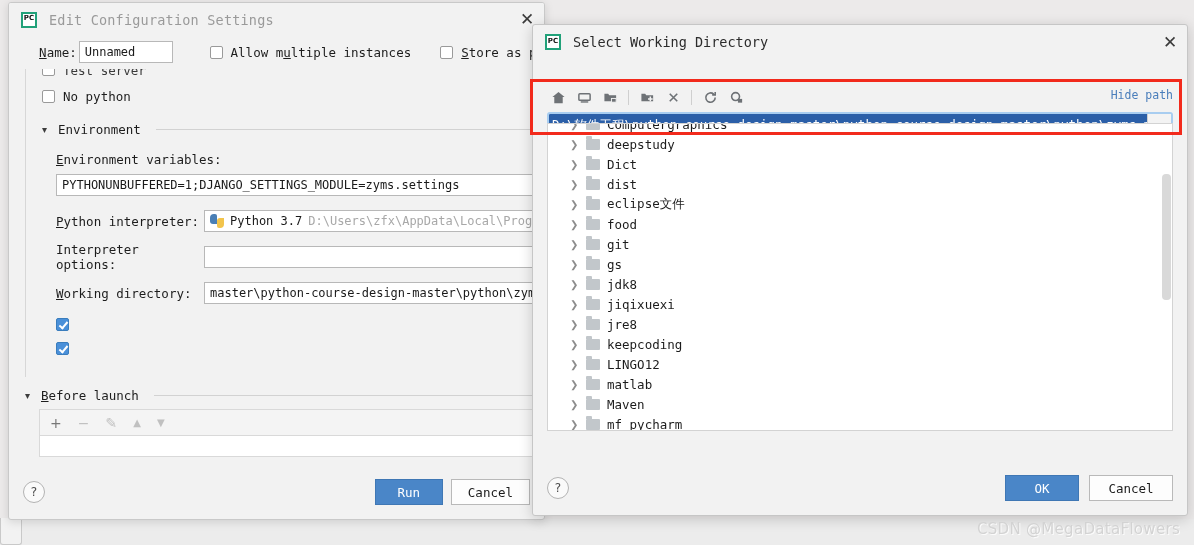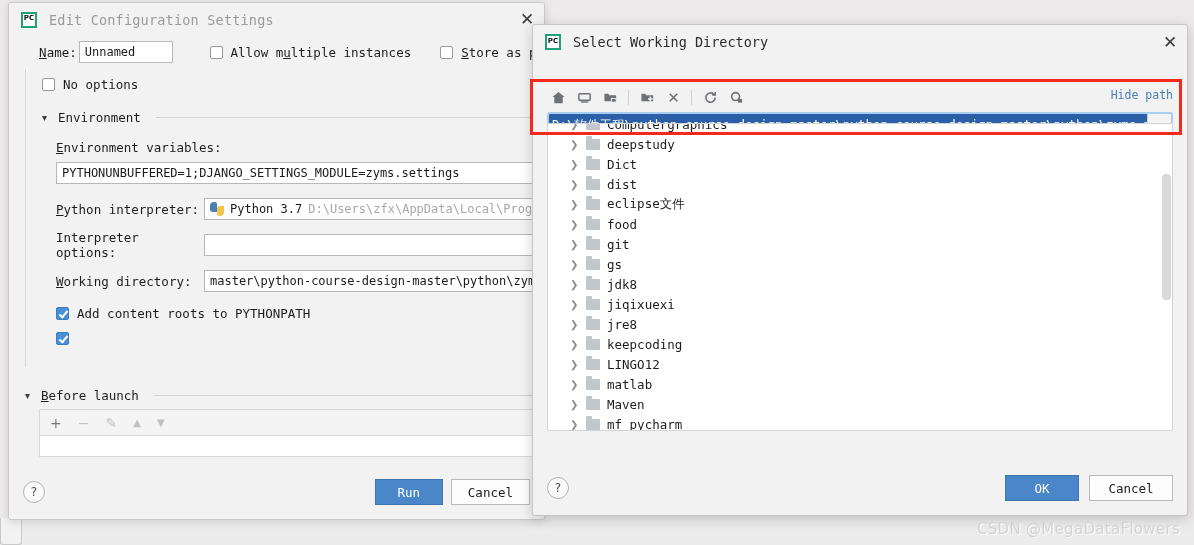--- a/index.html
+++ b/index.html
@@ -330,24 +330,28 @@
 
       <div class="cbrow" style="margin-left:29px">
         <span class="cb"></span>
         <span class="lbl"><span class="mn">S</span>tore as pr</span>
       </div>
     </div>
 
     <div id="left-scrollarea">
       <div id="left-panel">
 
+        <div class="row" style="height:14px;overflow:hidden;margin-top:-2px">
+          <span class="cb" style="height:11px;margin-top:-7px"></span>
+          <span class="lbl" style="margin-left:8px;margin-top:-8px;color:#3a3a3a">Test server</span>
+        </div>
 
         <div class="row" style="margin-top:8px;gap:8px">
           <span class="cb"></span>
-          <span class="lbl">No options</span>
+          <span class="lbl">No python</span>
         </div>
 
         <div class="section-head" style="margin-top:18px">
           <span class="chev">▾</span>
           <span class="lbl">Environment</span>
           <span class="section-line"></span>
         </div>
 
         <div class="grp">
           <div style="margin-top:12px">
@@ -369,21 +373,20 @@
             <div class="txtfield fctl" style="width:334px;flex:none"></div>
           </div>
 
           <div class="fieldrow">
             <span class="flbl"><span class="mn">W</span>orking directory:</span>
             <div class="txtfield fctl" style="width:334px;flex:none">master\python-course-design-master\python\zyms-</div>
           </div>
 
           <div class="row" style="margin-top:14px;gap:8px">
             <span class="cb on"></span>
-            <span class="lbl">Add content roots to PYTHONPATH</span>
           </div>
           <div class="row" style="margin-top:11px;gap:8px">
             <span class="cb on"></span>
           </div>
           <div style="height:22px"></div>
         </div>
       </div>
     </div>
 
     <div id="before-launch-wrap">

